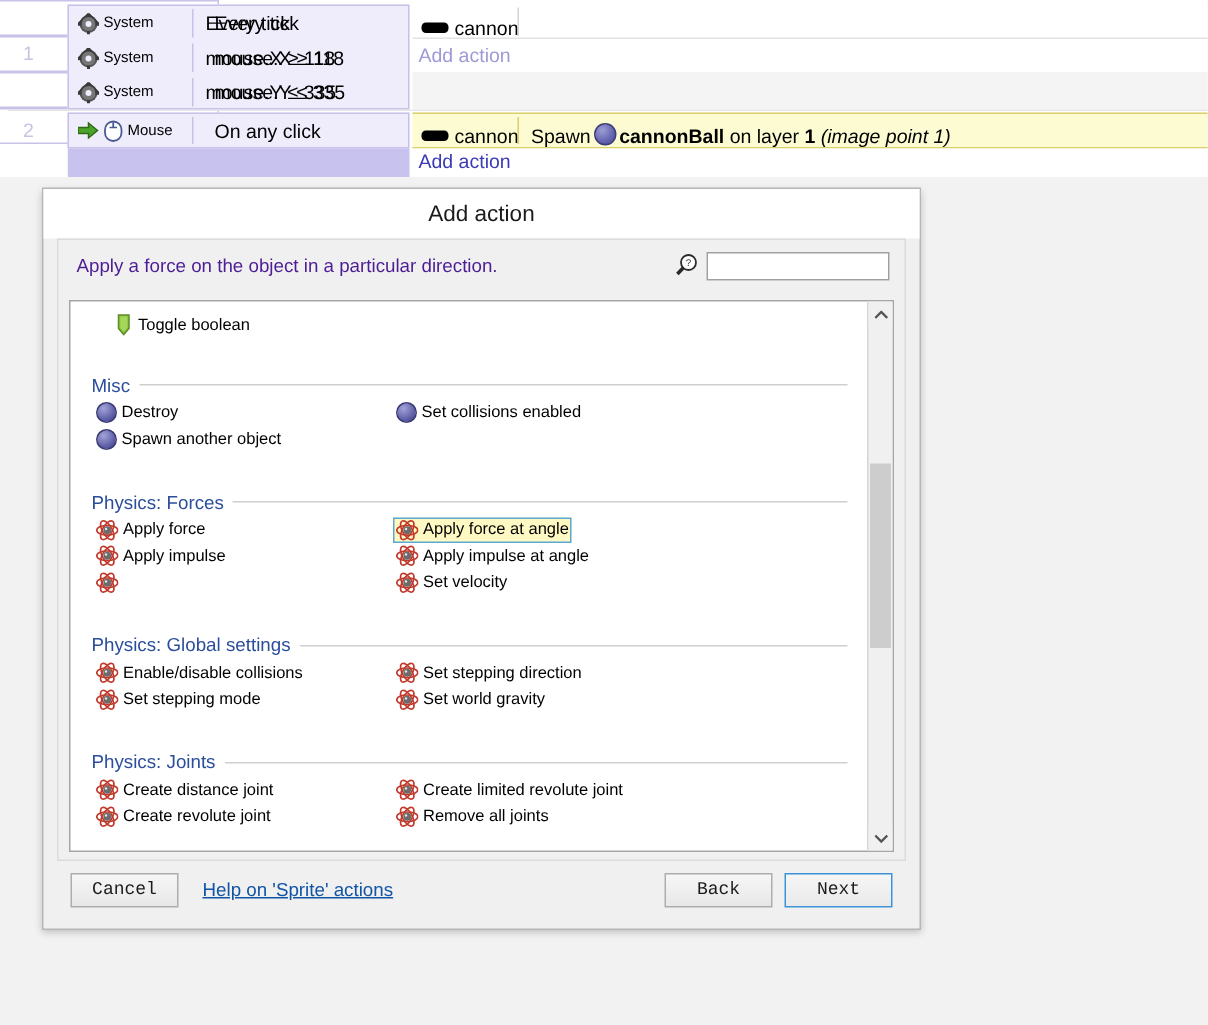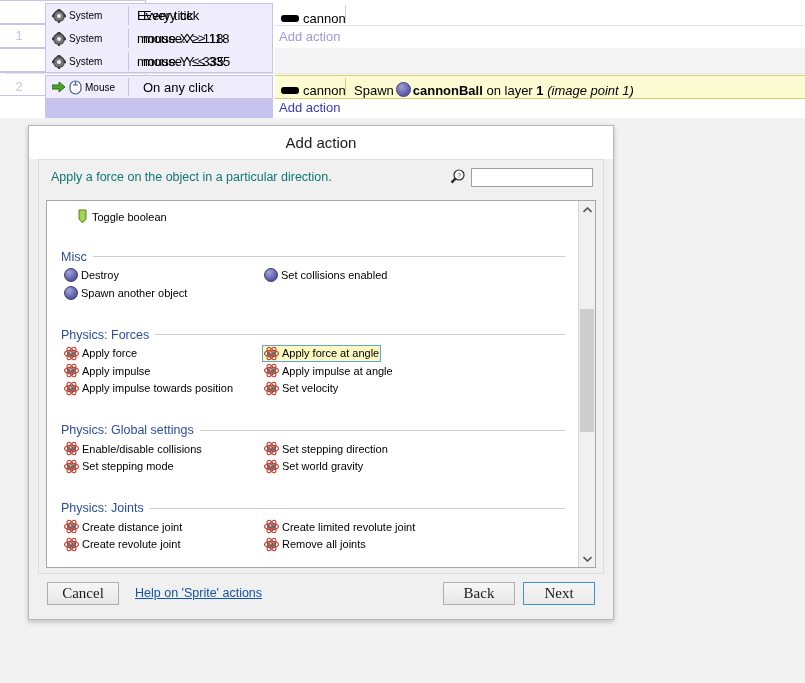--- a/index.html
+++ b/index.html
@@ -183,21 +183,21 @@
   }
   #dlg-desc-bar {
     height: 34px;
     display: flex;
     align-items: center;
     padding: 0 10px 0 12px;
     box-sizing: border-box;
   }
   #dlg-desc {
     font-size: 12.5px;
-    color: #0f766e;
+    color: #4c1d95;
     flex: 1;
   }
   .search-wrap {
     display: flex;
     align-items: center;
     gap: 5px;
   }
   .mag-ic { width: 16px; height: 16px; }
   #search-input {
     width: 122px;
@@ -328,22 +328,22 @@
     display: flex;
     align-items: center;
     box-sizing: border-box;
     padding: 0 9px;
   }
   .btn {
     height: 23px;
     min-width: 72px;
     background: linear-gradient(#f6f6f6, #e7e7e7);
     border: 1px solid #adadad;
-    font-family: Liberation Serif, serif;
-    font-size: 15px;
+    font-family: Liberation Mono, monospace;
+    font-size: 12px;
     color: #1b1b1b;
     box-sizing: border-box;
     cursor: default;
   }
   .btn.primary {
     border: 1px solid #3c93d8;
     background: linear-gradient(#f6f6f6, #e9e9e9);
   }
   #help-link {
     margin-left: 16px;
@@ -625,21 +625,20 @@
                 <svg width="15" height="15" viewBox="0 0 15 15">
                   <g fill="none" stroke="#c0392b" stroke-width="1.1">
                     <ellipse cx="7.5" cy="7.5" rx="7" ry="3.2"></ellipse>
                     <ellipse cx="7.5" cy="7.5" rx="7" ry="3.2" transform="rotate(60 7.5 7.5)"></ellipse>
                     <ellipse cx="7.5" cy="7.5" rx="7" ry="3.2" transform="rotate(-60 7.5 7.5)"></ellipse>
                   </g>
                   <circle cx="7.5" cy="7.5" r="2.6" fill="#6b6b6b"></circle>
                   <circle cx="6.7" cy="6.7" r="0.8" fill="#e6e6e6"></circle>
                 </svg>
               </span>
-              <span>Apply impulse towards position</span>
             </div>
             <div class="item">
               <span class="ic-phys">
                 <svg width="15" height="15" viewBox="0 0 15 15">
                   <g fill="none" stroke="#c0392b" stroke-width="1.1">
                     <ellipse cx="7.5" cy="7.5" rx="7" ry="3.2"></ellipse>
                     <ellipse cx="7.5" cy="7.5" rx="7" ry="3.2" transform="rotate(60 7.5 7.5)"></ellipse>
                     <ellipse cx="7.5" cy="7.5" rx="7" ry="3.2" transform="rotate(-60 7.5 7.5)"></ellipse>
                   </g>
                   <circle cx="7.5" cy="7.5" r="2.6" fill="#6b6b6b"></circle>

